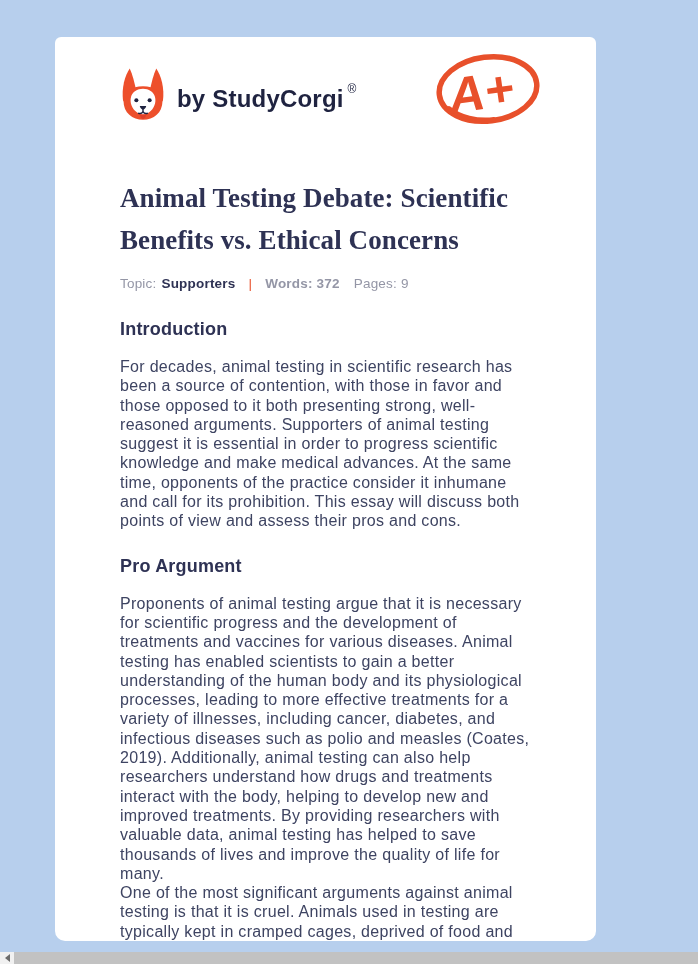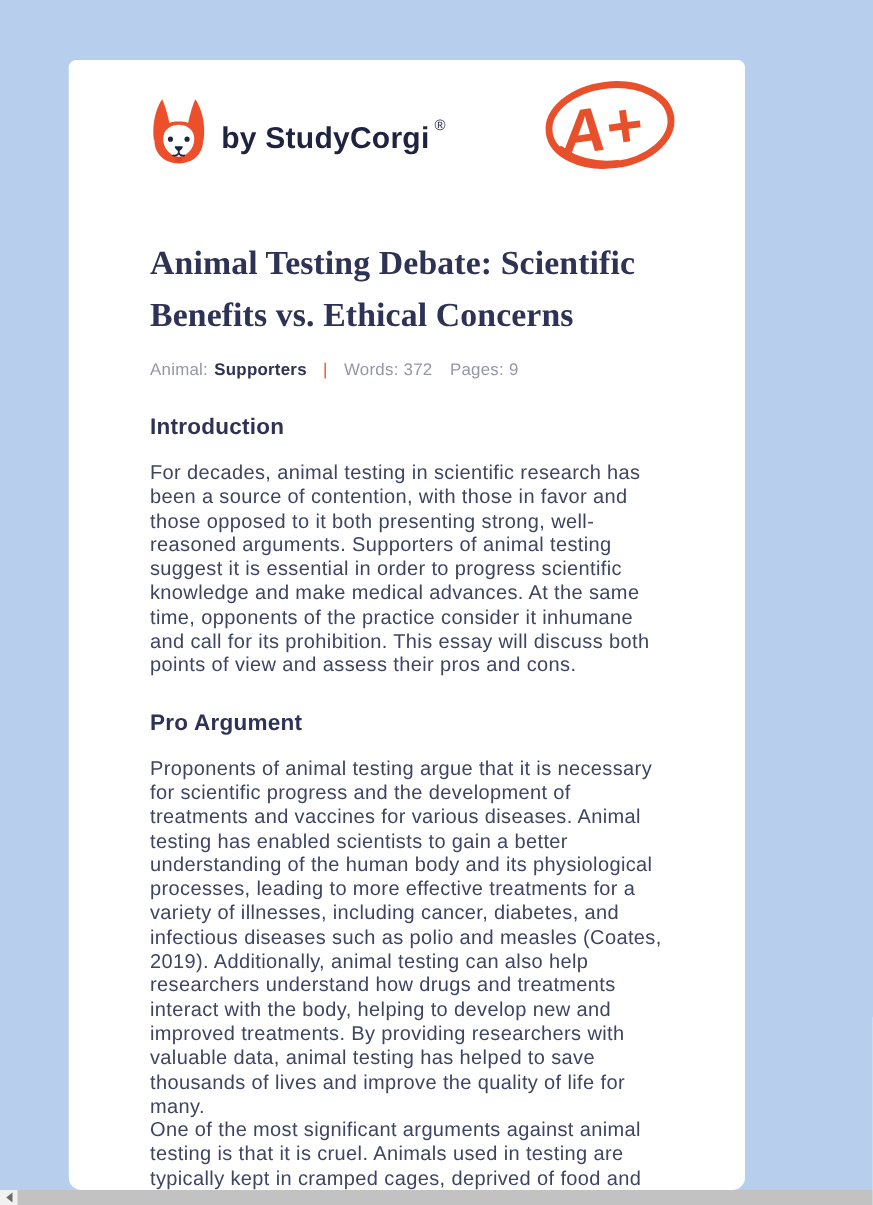--- a/index.html
+++ b/index.html
@@ -7,21 +7,21 @@
     padding: 0;
     width: 698px;
     height: 964px;
     overflow: hidden;
     background: #b7cfed;
     font-family: "Liberation Sans", sans-serif;
   }
   .card {
     position: absolute;
     left: 55px;
-    top: 48px;
+    top: 37px;
     width: 541px;
     height: 904px;
     background: #ffffff;
     border-radius: 6px 6px 10px 10px;
     overflow: hidden;
     box-sizing: border-box;
     padding: 30px 60px 0 65px;
   }
   .logo-row {
     display: flex;
@@ -73,21 +73,21 @@
     color: #2e3254;
     font-weight: 700;
     margin-left: 5px;
     cursor: pointer;
     text-decoration: none;
   }
   .meta-sep {
     color: #e8502b;
     margin: 0 13px;
   }
-  .meta-words { margin-right: 14px; }
+  .meta-words { margin-right: 14px; font-weight: bold; }
   .essay { margin-top: 28px; }
   .essay h2 {
     font-size: 18px;
     font-weight: 700;
     color: #2e3254;
     letter-spacing: 0.2px;
     margin: 25px 0 17px 0;
   }
   .essay p {
     font-size: 16px;
@@ -158,21 +158,21 @@
         <ellipse cx="54" cy="38" rx="49" ry="32" fill="none" stroke="#e8502b" stroke-width="5.5" transform="rotate(-7 54 38)"></ellipse>
         <path d="M15 57c11 9 28 13 45 11" fill="none" stroke="#e8502b" stroke-width="4" stroke-linecap="round"></path>
         <text x="47" y="58" font-size="50" font-weight="bold" font-style="italic" font-family="Liberation Sans, sans-serif" fill="#e8502b" text-anchor="middle" transform="rotate(-8 47 42)">A+</text>
       </svg>
     </span>
   </div>
 
   <h1 class="title">Animal Testing Debate: Scientific Benefits vs. Ethical Concerns</h1>
 
   <div class="meta-row">
-    <span>Animal:</span>
+    <span>Topic:</span>
     <a class="meta-topic-value">Supporters</a>
     <span class="meta-sep">|</span>
     <span class="meta-words">Words: 372</span>
     <span>Pages: 9</span>
   </div>
 
   <div class="essay">
     <h2 style="margin-top:0;">Introduction</h2>
     <p>For decades, animal testing in scientific research has been a source of contention, with those in favor and those opposed to it both presenting strong, well-reasoned arguments. Supporters of animal testing suggest it is essential in order to progress scientific knowledge and make medical advances. At the same time, opponents of the practice consider it inhumane and call for its prohibition. This essay will discuss both points of view and assess their pros and cons.</p>
 

